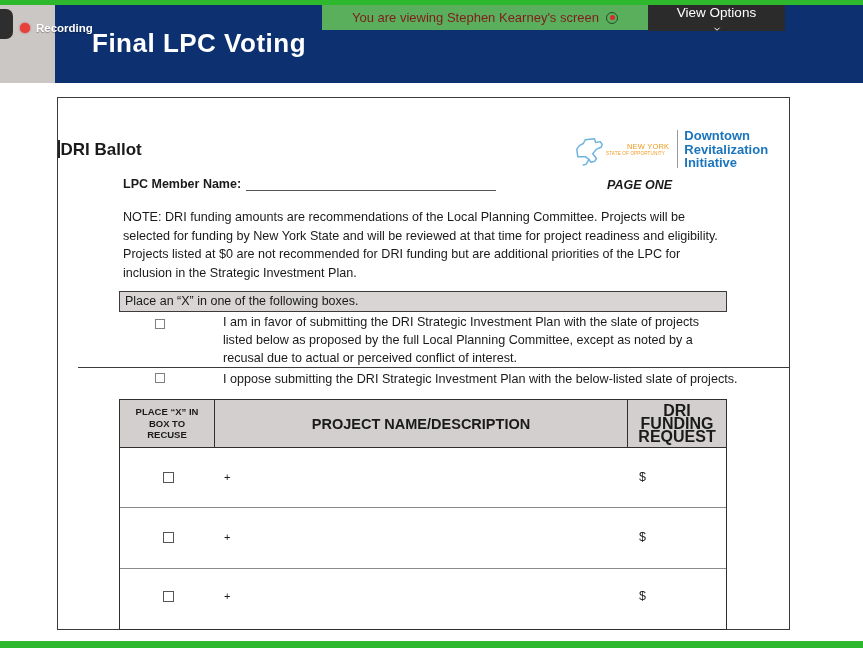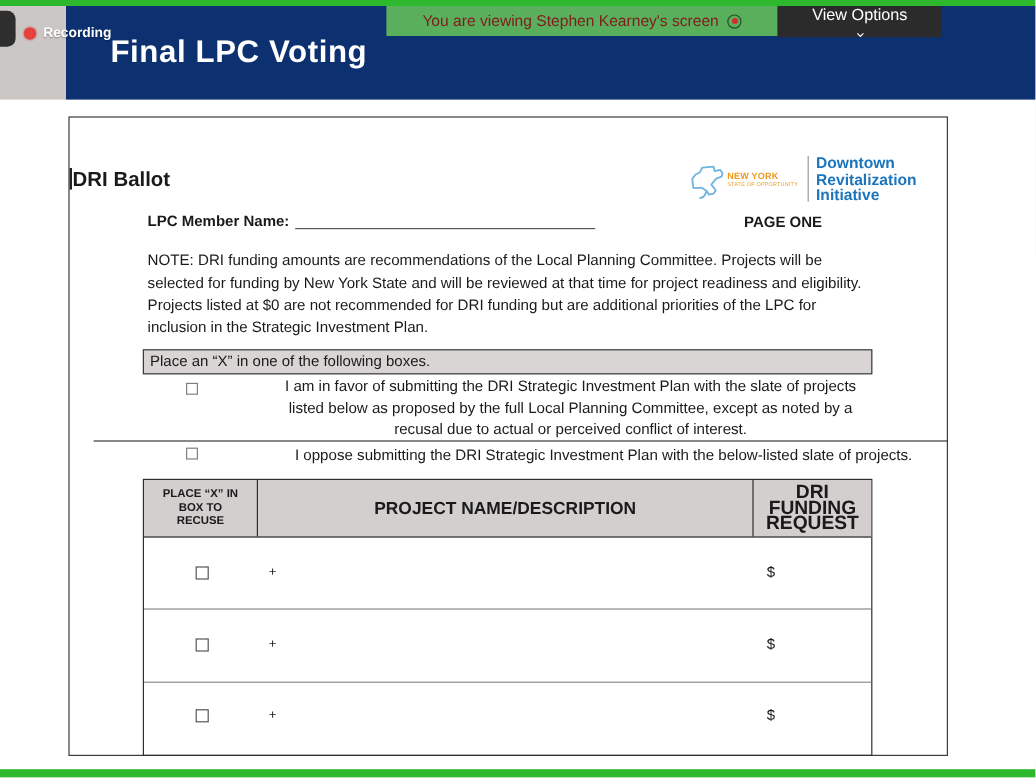--- a/index.html
+++ b/index.html
@@ -45,36 +45,36 @@
   .page{position:absolute;left:57px;top:97px;width:733px;height:533px;background:#ffffff;border:1.5px solid #3b3b3b;}
   .page *{color:var(--ink);}
 
   .doc-title{position:absolute;left:0;top:42px;width:733px;text-align:left;font-size:17px;font-weight:bold;}
   .caret{display:inline-block;width:1.5px;height:18px;background:#222;vertical-align:-3px;margin-right:1px;}
 
   
   .logo{position:absolute;left:516px;top:31px;display:flex;align-items:center;}
   .ny-shape{width:30px;height:34px;margin-top:4px;}
   .ny-words{margin-left:2px;margin-right:8px;}
-  .ny-line1{font-size:7.5px;font-weight:bold;color:var(--logo-orange);letter-spacing:.2px;}
+  .ny-line1{font-size:7.5px;font-weight:normal;color:var(--logo-orange);letter-spacing:.2px;margin-left:21px;}
   .ny-line2{font-size:4.5px;color:var(--logo-orange);letter-spacing:.2px;}
   .logo-div{width:1px;height:38px;background:#9a9a9a;margin-right:6px;}
   .dri-words div{font-size:13px;font-weight:bold;color:var(--logo-blue);line-height:13.5px;}
 
   .member-row{position:absolute;left:65px;top:79px;display:flex;align-items:flex-end;}
   .member-label{font-size:12.5px;font-weight:bold;}
   .member-line{width:250px;border-bottom:1px solid #555;height:14px;margin-left:5px;}
-  .page-one{position:absolute;left:562px;top:80px;width:73px;text-align:left;font-size:12.5px;font-weight:bold;}
+  .page-one{position:absolute;left:545px;top:80px;width:73px;text-align:center;font-size:12.5px;font-weight:bold;font-style:italic;}
 
   .note{position:absolute;left:65px;top:110px;width:600px;font-size:12.6px;line-height:18.5px;}
 
   .instruction-bar{position:absolute;left:61px;top:193px;width:608px;height:21px;background:var(--bar-gray);border:1px solid #3b3b3b;font-size:12.5px;padding:2px 12px 0 5px;}
 
   .cb{position:absolute;width:10px;height:10px;border:1px solid #808080;background:#fff;}
-  .vote-text{position:absolute;font-size:12.6px;line-height:18px;text-align:center;}
+  .vote-text{position:absolute;font-size:12.6px;line-height:18px;}
   .sep-line{position:absolute;left:20px;top:269px;width:712px;border-top:1px solid #3b3b3b;}
 
   
   .ballot-table{position:absolute;left:61px;top:301px;width:608px;height:231px;border:1.5px solid #2f2f2f;}
   .thead{display:flex;height:48px;background:var(--table-gray);border-bottom:1.5px solid #2f2f2f;}
   .th{display:flex;align-items:center;justify-content:center;text-align:center;font-weight:bold;}
   .th1{width:95px;border-right:1.5px solid #2f2f2f;font-size:9.5px;line-height:11.5px;padding:0 9px;}
   .th2{flex:1;font-size:14.5px;}
   .th3{width:99px;border-left:1.5px solid #2f2f2f;font-size:16px;line-height:13px;padding:0 10px;}
   .trow{position:relative;border-bottom:1px solid #8a8a8a;}

